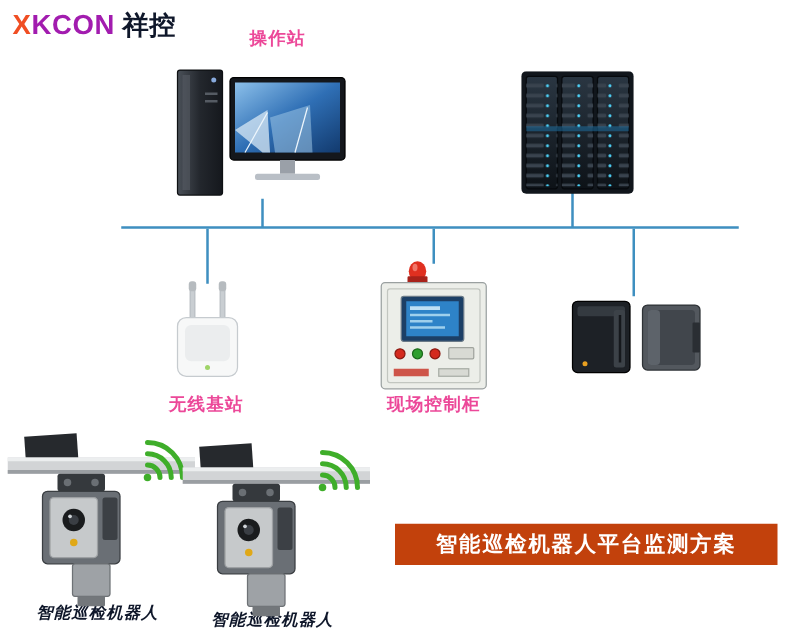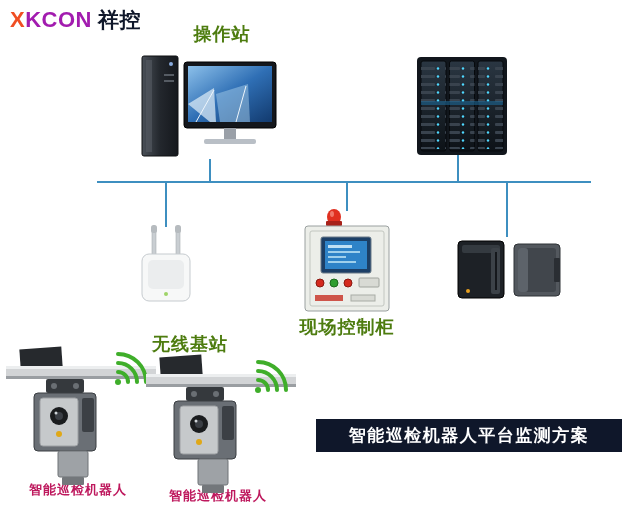--- a/index.html
+++ b/index.html
@@ -14,42 +14,42 @@
   .v-srv{left:457px;top:150px;width:2px;height:32px;}
   .v-base{left:165px;top:183px;width:2px;height:44px;}
   .v-cab{left:346px;top:183px;width:2px;height:28px;}
   .v-chg{left:506px;top:183px;width:2px;height:54px;}
   
   .logo{position:absolute;left:10px;top:6px;font-weight:800;font-size:22px;letter-spacing:0.5px;white-space:nowrap;}
   .logo .lx{color:#f04e23;}
   .logo .lk{color:#a21caf;}
   .logo .lc{color:#0f172a;font-size:21px;margin-left:6px;font-weight:700;}
   
-  .node-label{position:absolute;font-size:18px;font-weight:700;color:#4d7c0f;text-align:center;letter-spacing:1px;}
+  .node-label{position:absolute;font-size:14px;font-weight:700;color:#ec4899;text-align:center;letter-spacing:1px;}
   .lbl-op{left:157px;top:22px;width:130px;}
   .lbl-srv{left:382px;top:22px;width:160px;}
-  .lbl-base{left:102px;top:332px;width:126px;text-align:right;}
+  .lbl-base{left:102px;top:315px;width:126px;}
   .lbl-cab{left:284px;top:315px;width:126px;font-family:Liberation Mono, monospace;}
   .lbl-chg{left:449px;top:315px;width:126px;}
-  .robot-label{position:absolute;font-size:13px;font-weight:700;color:#be185d;text-align:center;letter-spacing:1px;}
+  .robot-label{position:absolute;font-size:13px;font-weight:700;color:#0f172a;text-align:center;letter-spacing:1px;font-style:italic;}
   .lbl-r1{left:16px;top:481px;width:124px;}
   .lbl-r2{left:156px;top:487px;width:124px;}
   
   .illus{position:absolute;}
   .pc{left:136px;top:50px;}
   .srv{left:417px;top:57px;}
   .base{left:136px;top:224px;}
   .cab{left:301px;top:208px;}
   .chg{left:456px;top:234px;}
   .robot1{left:6px;top:346px;}
   .robot2{left:146px;top:354px;}
   
   .banner{
     position:absolute;left:316px;top:419px;width:306px;height:33px;
-    background:#0f172a;color:#ffffff;display:flex;align-items:center;justify-content:center;
+    background:#c2410c;color:#ffffff;display:flex;align-items:center;justify-content:center;
     font-size:17px;font-weight:700;letter-spacing:1.5px;
   }
 </style>
 </head>
 <body>
 
 <div class="canvas">
 
   <div class="logo">
     <span class="lx">X</span><span class="lk">KCON</span><span class="lc">祥控</span>

